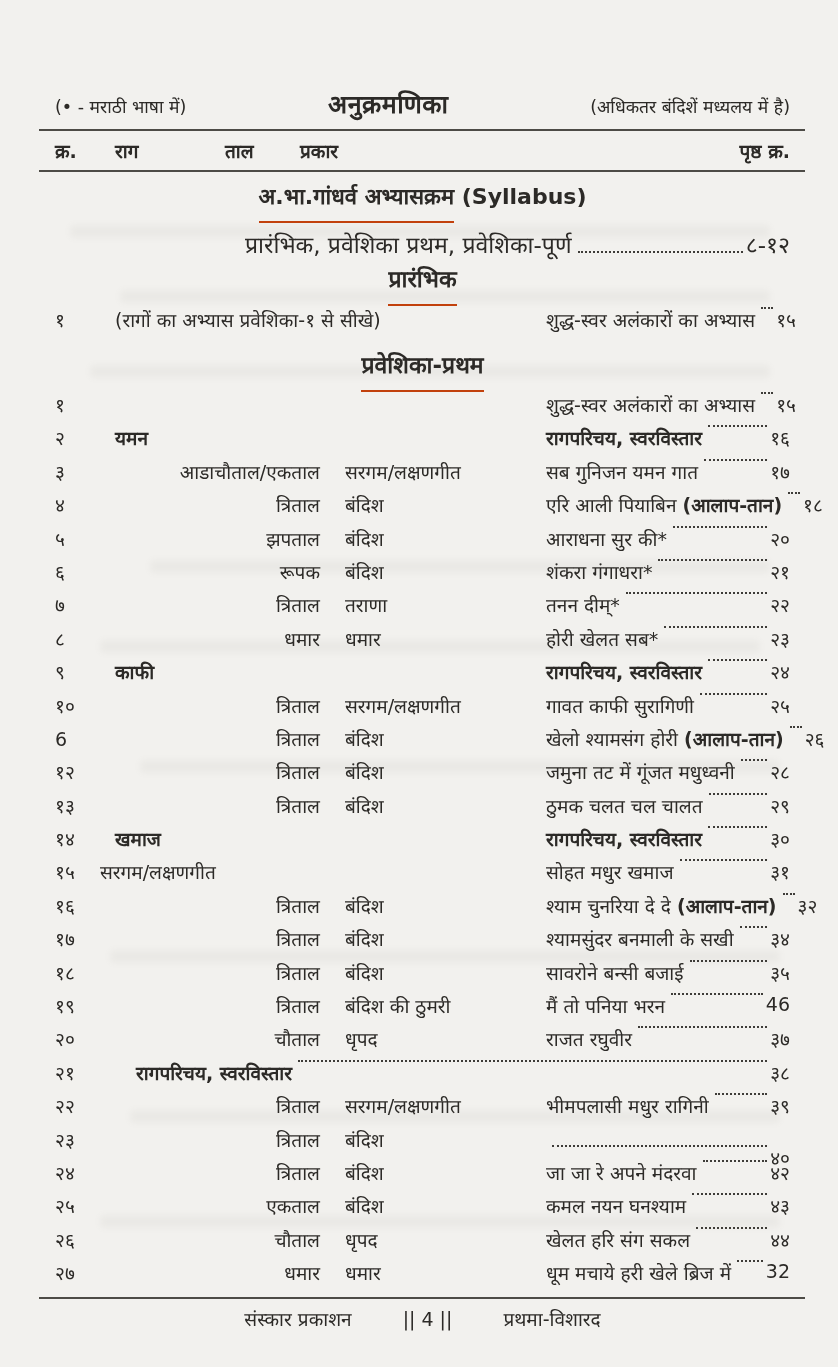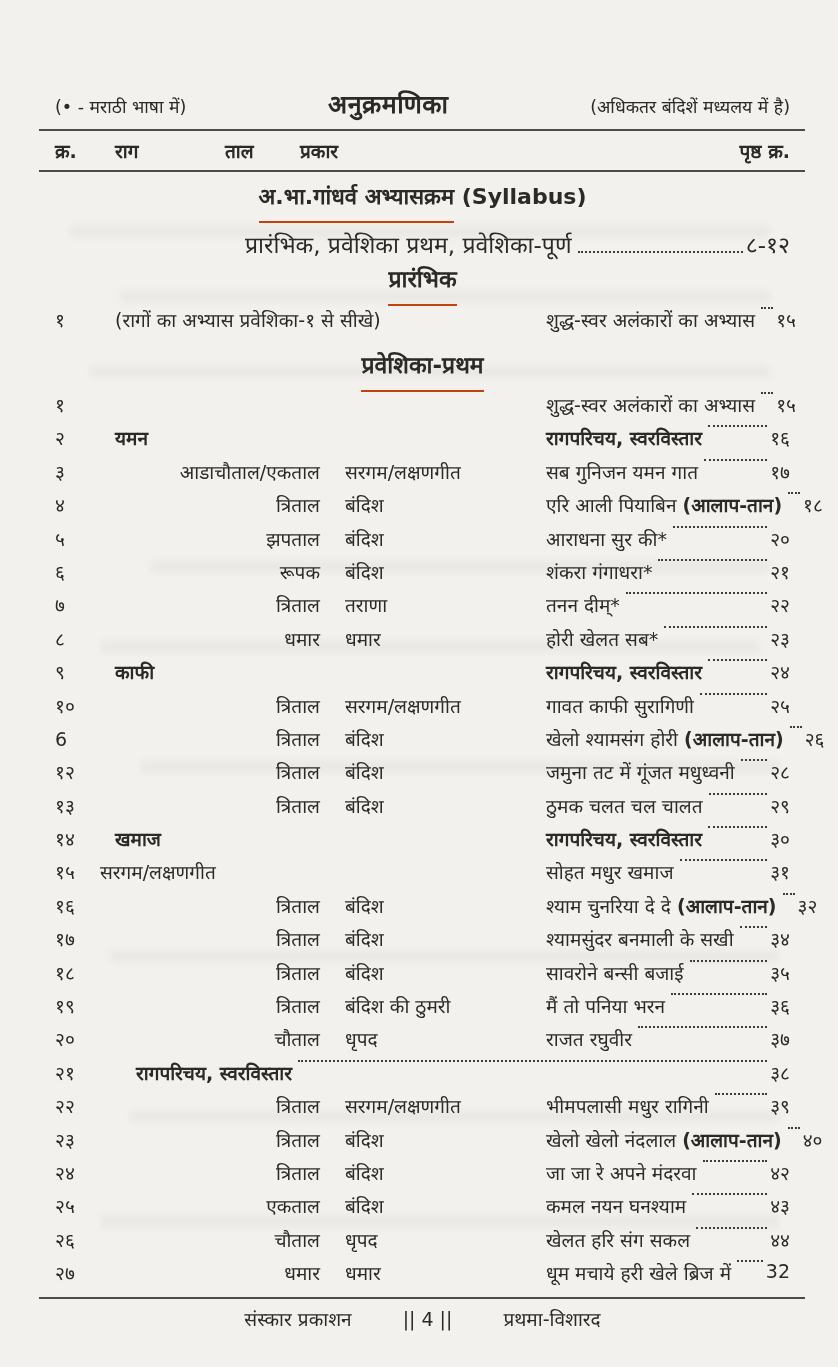--- a/index.html
+++ b/index.html
@@ -351,21 +351,21 @@
 
   <div class="trow">
     <span class="c-sr">१९</span>
     <span class="c-mid">
           <span class="c-tala">त्रिताल</span>
           <span class="c-prakar">बंदिश की ठुमरी</span>
         </span>
     <span class="c-title">
       <span class="t"><span class="">मैं तो पनिया भरन</span></span>
       <span class="leader"></span>
-      <span class="pg">३६</span>
+      <span class="pg">46</span>
     </span>
   </div>
 
   <div class="trow">
     <span class="c-sr">२०</span>
     <span class="c-mid">
           <span class="c-tala">चौताल</span>
           <span class="c-prakar">धृपद</span>
         </span>
     <span class="c-title">
@@ -397,21 +397,20 @@
     </span>
   </div>
 
   <div class="trow">
     <span class="c-sr">२३</span>
     <span class="c-mid">
           <span class="c-tala">त्रिताल</span>
           <span class="c-prakar">बंदिश</span>
         </span>
     <span class="c-title">
-      <span class="t"><span class="">खेलो खेलो नंदलाल </span><span class="b">(आलाप-तान)</span></span>
       <span class="leader"></span>
       <span class="pg">४०</span>
     </span>
   </div>
 
   <div class="trow">
     <span class="c-sr">२४</span>
     <span class="c-mid">
           <span class="c-tala">त्रिताल</span>
           <span class="c-prakar">बंदिश</span>

